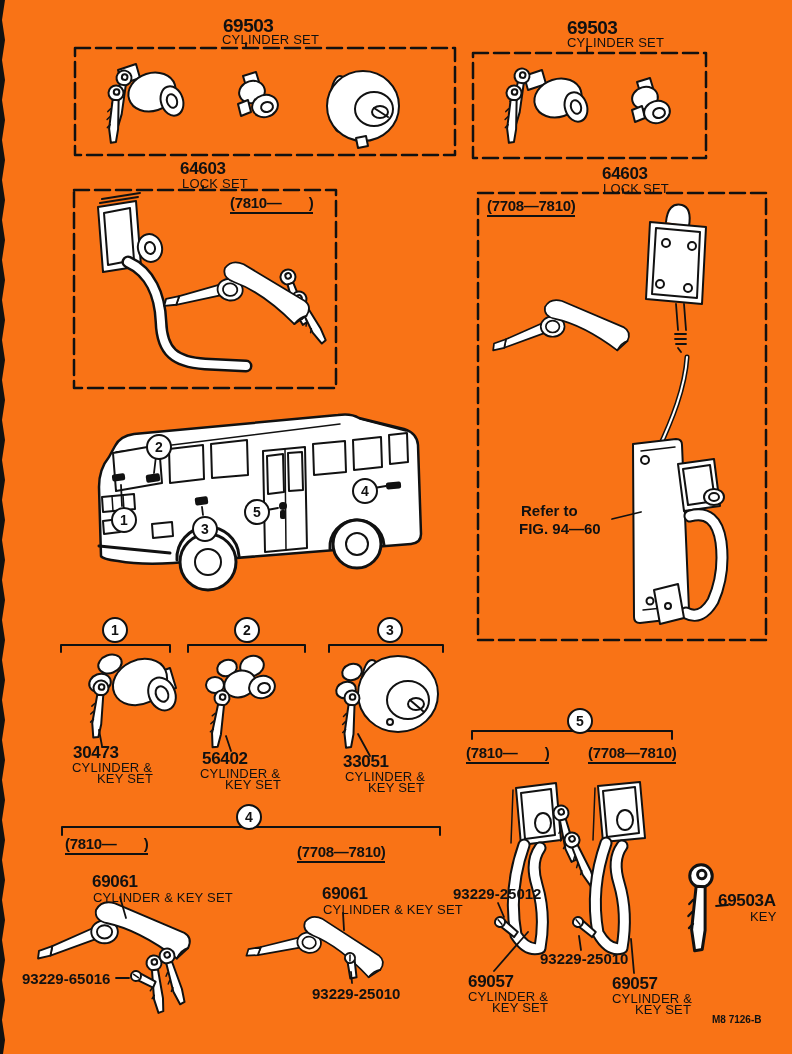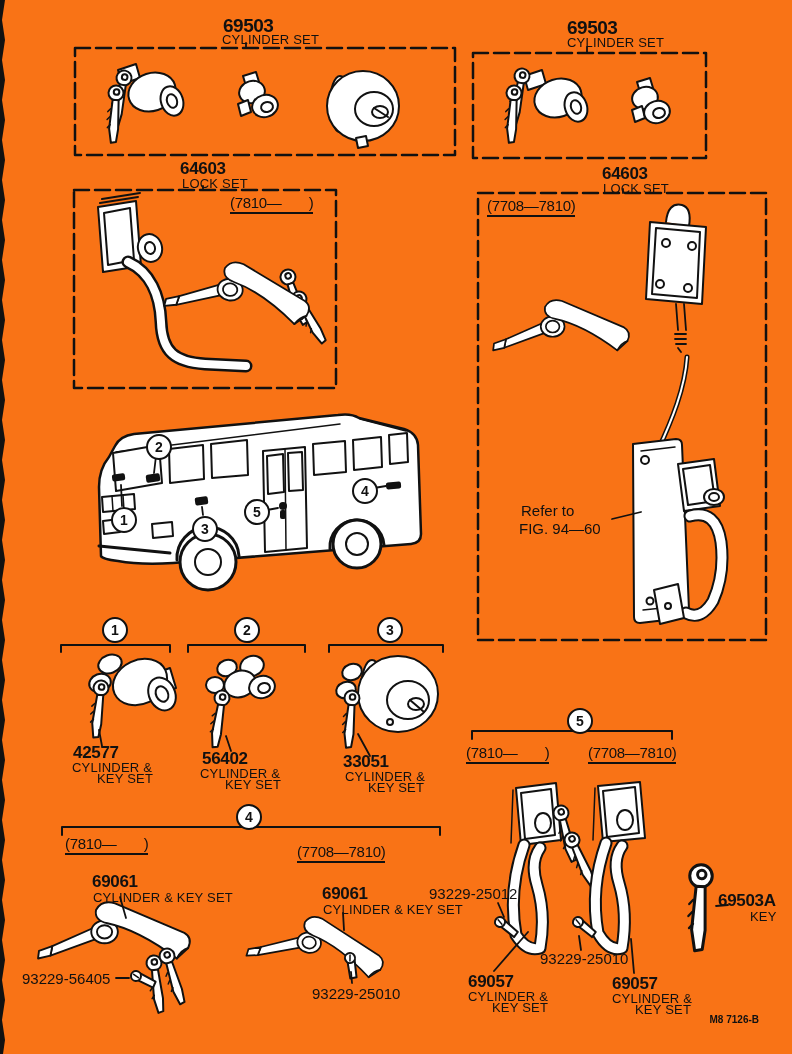--- a/index.html
+++ b/index.html
@@ -2,23 +2,23 @@
 <html><head>
 <meta charset="utf-8">
 <style>
   html,body{margin:0;padding:0;background:#e8e8e8;}
   #page{position:relative;width:792px;height:1054px;background:#f97316;overflow:hidden;
         font-family:"Liberation Sans","DejaVu Sans",sans-serif;color:#111;}
   .abs{position:absolute;white-space:nowrap;}
   .pn{font-weight:bold;font-size:17px;line-height:1;letter-spacing:-0.3px;}
   .pn-lg{font-weight:bold;font-size:19px;line-height:1;letter-spacing:-0.5px;}
   .sub{font-weight:normal;font-size:13px;line-height:1;letter-spacing:0.2px;}
-  .range{font-weight:normal;font-size:15px;line-height:1;border-bottom:2.5px solid #111;
+  .range{font-weight:bold;font-size:15px;line-height:1;border-bottom:2.5px solid #111;
          padding-bottom:2px;white-space:pre;letter-spacing:-0.3px;}
-  .note{font-weight:normal;font-size:15px;line-height:1;}
+  .note{font-weight:bold;font-size:15px;line-height:1;}
   .badge{width:22px;height:22px;border:2px solid #111;border-radius:50%;background:#fff;
          display:flex;align-items:center;justify-content:center;
          font-weight:bold;font-size:14px;line-height:1;}
   .code{font-weight:bold;font-size:10px;line-height:1;letter-spacing:0;}
   svg{position:absolute;left:0;top:0;}
 </style>
 </head>
 <body>
 
 <div id="page">
@@ -289,54 +289,54 @@
 <div class="abs badge" style="left:192px;top:516px">3</div>
 <div class="abs badge" style="left:352px;top:478px">4</div>
 <div class="abs badge" style="left:244px;top:499px">5</div>
 
 <div class="abs badge" style="left:102px;top:617px">1</div>
 <div class="abs badge" style="left:234px;top:617px">2</div>
 <div class="abs badge" style="left:377px;top:617px">3</div>
 <div class="abs badge" style="left:567px;top:708px">5</div>
 <div class="abs badge" style="left:236px;top:804px">4</div>
 
-<div class="abs pn" style="left:73px;top:744px">42577</div>
+<div class="abs pn" style="left:73px;top:744px">30473</div>
 <div class="abs sub" style="left:72px;top:761px">CYLINDER &amp;</div>
 <div class="abs sub" style="left:97px;top:772px">KEY SET</div>
 
 <div class="abs pn" style="left:202px;top:750px">56402</div>
 <div class="abs sub" style="left:200px;top:767px">CYLINDER &amp;</div>
 <div class="abs sub" style="left:225px;top:778px">KEY SET</div>
 
 <div class="abs pn" style="left:343px;top:753px">33051</div>
 <div class="abs sub" style="left:345px;top:770px">CYLINDER &amp;</div>
 <div class="abs sub" style="left:368px;top:781px">KEY SET</div>
 
 <div class="abs range" style="left:466px;top:745px">(7810—       )</div>
 <div class="abs range" style="left:588px;top:745px">(7708—7810)</div>
-<div class="abs note" style="left:429px;top:886px">93229-25012</div>
+<div class="abs note" style="left:453px;top:886px">93229-25012</div>
 <div class="abs note" style="left:540px;top:951px">93229-25010</div>
 
 <div class="abs pn" style="left:468px;top:973px">69057</div>
 <div class="abs sub" style="left:468px;top:990px">CYLINDER &amp;</div>
 <div class="abs sub" style="left:492px;top:1001px">KEY SET</div>
 
 <div class="abs pn" style="left:612px;top:975px">69057</div>
 <div class="abs sub" style="left:612px;top:992px">CYLINDER &amp;</div>
 <div class="abs sub" style="left:635px;top:1003px">KEY SET</div>
 
 <div class="abs pn" style="left:718px;top:892px">69503A</div>
 <div class="abs sub" style="left:750px;top:910px">KEY</div>
 
 <div class="abs range" style="left:65px;top:836px">(7810—       )</div>
 <div class="abs range" style="left:297px;top:844px">(7708—7810)</div>
 
 <div class="abs pn" style="left:92px;top:873px">69061</div>
 <div class="abs sub" style="left:93px;top:891px">CYLINDER &amp; KEY SET</div>
-<div class="abs note" style="left:22px;top:971px">93229-56405</div>
+<div class="abs note" style="left:22px;top:971px">93229-65016</div>
 
 <div class="abs pn" style="left:322px;top:885px">69061</div>
 <div class="abs sub" style="left:323px;top:903px">CYLINDER &amp; KEY SET</div>
 <div class="abs note" style="left:312px;top:986px">93229-25010</div>
 
-<div class="abs code" style="left:681px;top:1015px;width:78px;text-align:right">M8 7126-B</div>
+<div class="abs code" style="left:712px;top:1015px;width:78px;">M8 7126-B</div>
 
 </div>
 
 </body></html>

